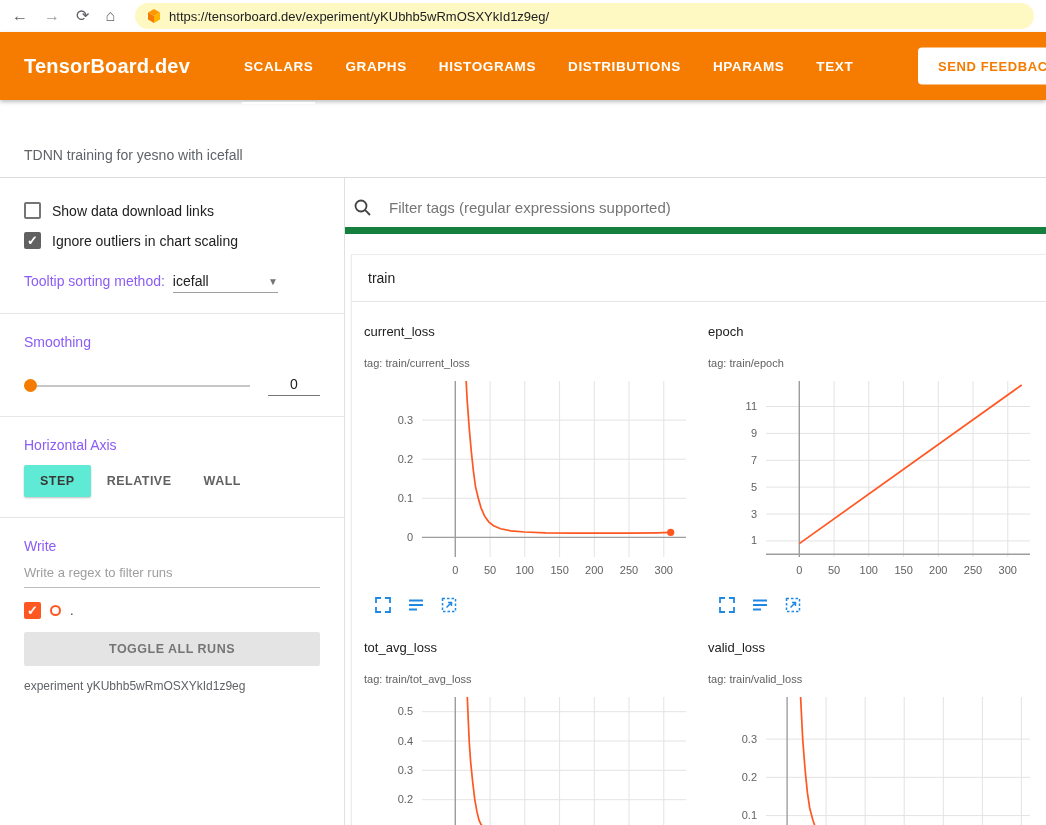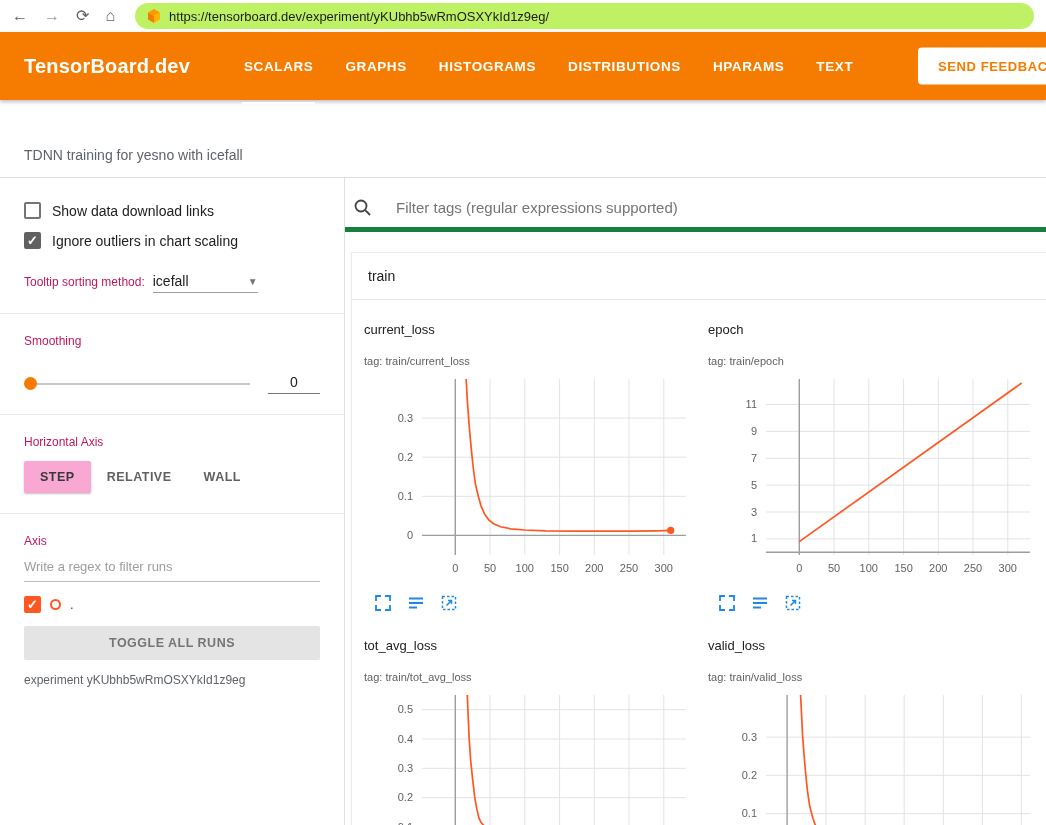--- a/index.html
+++ b/index.html
@@ -4,21 +4,21 @@
 <style>
   * { box-sizing: border-box; margin: 0; padding: 0; }
   html,body { width:1046px; height:825px; overflow:hidden; background:#fff;
     font-family:"Liberation Sans", sans-serif; }
   .screen { width:1046px; height:825px; overflow:hidden; position:relative; background:#fff; }
 
   
   .browser-bar { height:32px; background:#ffffff; display:flex; align-items:center; padding:0 12px; gap:16px; }
   .nav-icon { font-size:16px; color:#5f6368; cursor:pointer; line-height:1; }
   .nav-icon.fwd { color:#9aa0a6; }
-  .addr { flex:1; height:26px; background:#bef264; border-radius:13px; display:flex; align-items:center; gap:8px; padding:0 12px; margin-left:4px; }
+  .addr { flex:1; height:26px; background:#fef9c3; border-radius:13px; display:flex; align-items:center; gap:8px; padding:0 12px; margin-left:4px; }
   .addr input { flex:1; border:none; outline:none; background:transparent; font-size:13px; color:#202124; font-family:"Liberation Sans",sans-serif; }
 
   
   .app-header { height:68px; background:#f57c00; display:flex; align-items:center; padding:0 24px; position:relative; box-shadow:0 2px 4px rgba(0,0,0,.25); }
   .logo { color:#fff; font-size:20px; font-weight:bold; letter-spacing:.2px; }
   .tabs { display:flex; margin-left:38px; height:84px; align-items:stretch; }
   .tab { color:#fff; font-size:13.5px; font-weight:bold; letter-spacing:.6px; padding:0 16px; display:flex; align-items:center; position:relative; cursor:pointer; }
   .tab.active::after { content:""; position:absolute; left:14px; right:14px; bottom:4px; height:2px; background:#fff; }
   .feedback { position:absolute; left:918px; top:50%; transform:translateY(-50%); background:#fff; color:#f57c00; border:none; border-radius:4px; font-size:13px; font-weight:bold; letter-spacing:.6px; padding:11px 20px; white-space:nowrap; cursor:pointer; font-family:"Liberation Sans",sans-serif; }
 
@@ -32,42 +32,42 @@
   .main { flex:1; overflow:hidden; }
 
   
   .check-row { display:flex; align-items:center; gap:11px; margin-bottom:13px; cursor:pointer; }
   .cbx { width:17px; height:17px; border:2px solid #757575; border-radius:2px; background:#fff; position:relative; flex:none; }
   .cbx.checked-dark { background:#616161; border-color:#616161; }
   .cbx.checked-orange { background:#ff5722; border-color:#ff5722; }
   .cbx.checked-dark::after, .cbx.checked-orange::after { content:"\2713"; position:absolute; left:1px; top:-1px; color:#fff; font-size:13px; font-weight:bold; }
   .check-label { font-size:14px; color:#212121; }
   .tooltip-row { margin-top:24px; display:flex; align-items:baseline; gap:8px; }
-  .side-label { font-size:12px; color:#be185d; }
+  .side-label { font-size:14px; color:#8b5cf6; }
   .select { width:105px; border-bottom:1px solid #9e9e9e; display:flex; justify-content:space-between; align-items:center; padding-bottom:3px; cursor:pointer; }
   .select .val { font-size:14px; color:#212121; }
   .caret { font-size:10px; color:#757575; }
   .divider { border-top:1px solid #e7e7e7; margin:20px -24px; }
   .slider-row { display:flex; align-items:center; margin-top:26px; }
   .track { flex:1; height:2px; background:#c7c7c7; position:relative; cursor:pointer; }
   .thumb { width:13px; height:13px; border-radius:50%; background:#f57c00; position:absolute; left:0; top:-6px; cursor:grab; }
   .slider-val { width:52px; margin-left:18px; text-align:center; font-size:14px; color:#212121; border-bottom:1px solid #757575; padding-bottom:3px; }
   .axis-btns { display:flex; margin-top:12px; }
   .axis-btn { font-size:12.5px; font-weight:bold; letter-spacing:.5px; color:#616161; background:transparent; border:none; padding:9px 16px; cursor:pointer; border-radius:2px; font-family:"Liberation Sans",sans-serif; }
-  .axis-btn.selected { background:#f9a8d4; color:#383838; box-shadow:0 1px 2px rgba(0,0,0,.25); }
+  .axis-btn.selected { background:#5eead4; color:#383838; box-shadow:0 1px 2px rgba(0,0,0,.25); }
   .runs-filter { width:100%; border:none; border-bottom:1px solid #bdbdbd; outline:none; font-size:13px; color:#424242; padding:9px 0 7px 0; margin-top:2px; font-family:"Liberation Sans",sans-serif; }
   .runs-filter::placeholder { color:#9e9e9e; }
   .run-item { display:flex; align-items:center; gap:9px; margin-top:14px; cursor:pointer; }
   .swatch { width:11px; height:11px; border:2px solid #ff5722; border-radius:50%; flex:none; }
   .run-name { font-size:13px; color:#424242; }
   .toggle-all { width:100%; margin-top:13px; background:#e4e4e4; border:none; border-radius:2px; padding:10px 12px; font-size:12.5px; font-weight:bold; letter-spacing:.5px; color:#757575; cursor:pointer; font-family:"Liberation Sans",sans-serif; }
   .exp-note { font-size:12px; color:#5f6368; margin-top:13px; }
 
   
-  .filter-row { display:flex; align-items:center; gap:24px; padding:20px 16px 10px 8px; border-bottom:5px solid #15803d; }
+  .filter-row { display:flex; align-items:center; gap:17px; padding:20px 16px 10px 8px; border-bottom:7px solid #15803d; }
   .filter-row input { flex:1; border:none; outline:none; font-size:15px; color:#424242; font-family:"Liberation Sans",sans-serif; }
   .filter-row input::placeholder { color:#757575; }
   .card { margin:20px 0 0 6px; background:#fff; border:1px solid #ececec; border-right:none; box-shadow:0 1px 2px rgba(0,0,0,.08); }
   .card-header { padding:15px 16px; font-size:14px; color:#212121; border-bottom:1px solid #e5e5e5; cursor:pointer; }
   .charts-grid { display:grid; grid-template-columns:336px 336px; column-gap:8px; row-gap:22px; padding:22px 0 24px 8px; }
   .chart-card { width:336px; }
   .chart-title { font-size:13px; color:#212121; margin-left:4px; }
   .chart-tag { font-size:11px; color:#616161; margin:18px 0 4px 4px; }
   .chart-toolbar { display:flex; gap:15px; margin:5px 0 0 14px; }
   .tb-icon { cursor:pointer; display:block; }
@@ -145,21 +145,21 @@
 
       <div class="side-label">Horizontal Axis</div>
       <div class="axis-btns">
         <button class="axis-btn selected">STEP</button>
         <button class="axis-btn">RELATIVE</button>
         <button class="axis-btn">WALL</button>
       </div>
 
       <div class="divider"></div>
 
-      <div class="side-label">Axis</div>
+      <div class="side-label">Write</div>
       <input class="runs-filter" placeholder="Write a regex to filter runs" style="">
       <div class="run-item">
         <span class="cbx checked-orange"></span>
         <span class="swatch"></span>
         <span class="run-name">.</span>
       </div>
       <button class="toggle-all">TOGGLE ALL RUNS</button>
       <div class="exp-note">experiment yKUbhb5wRmOSXYkId1z9eg</div>
     </div>
 

